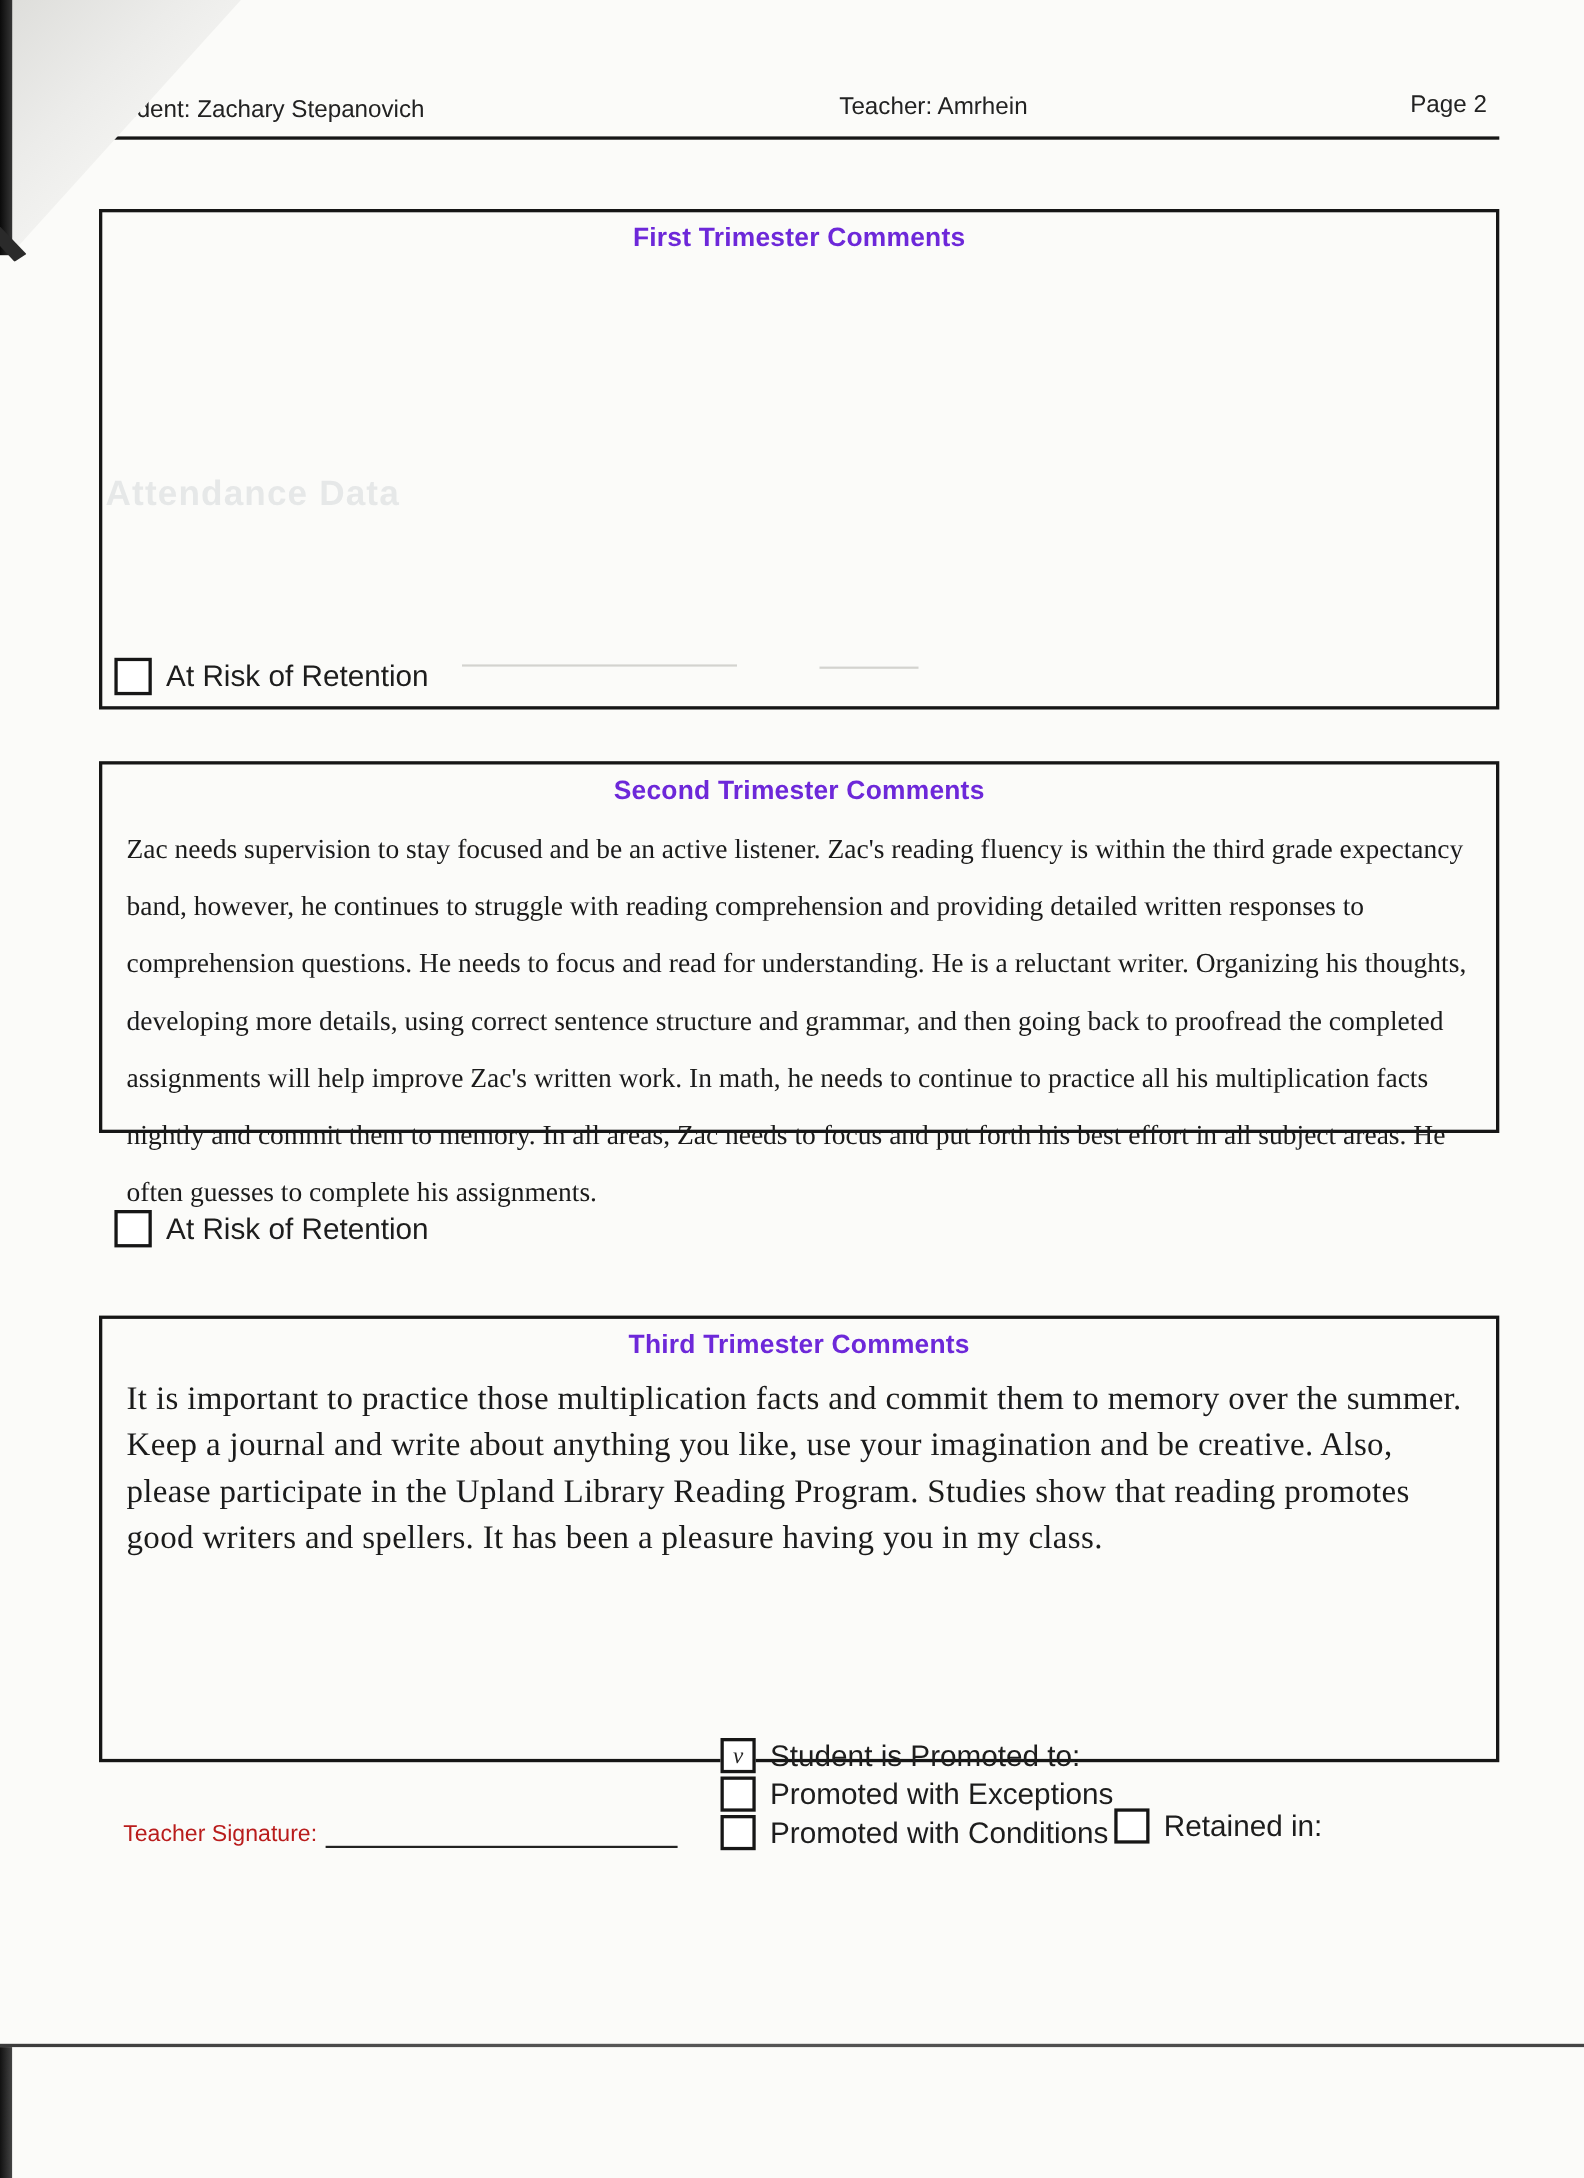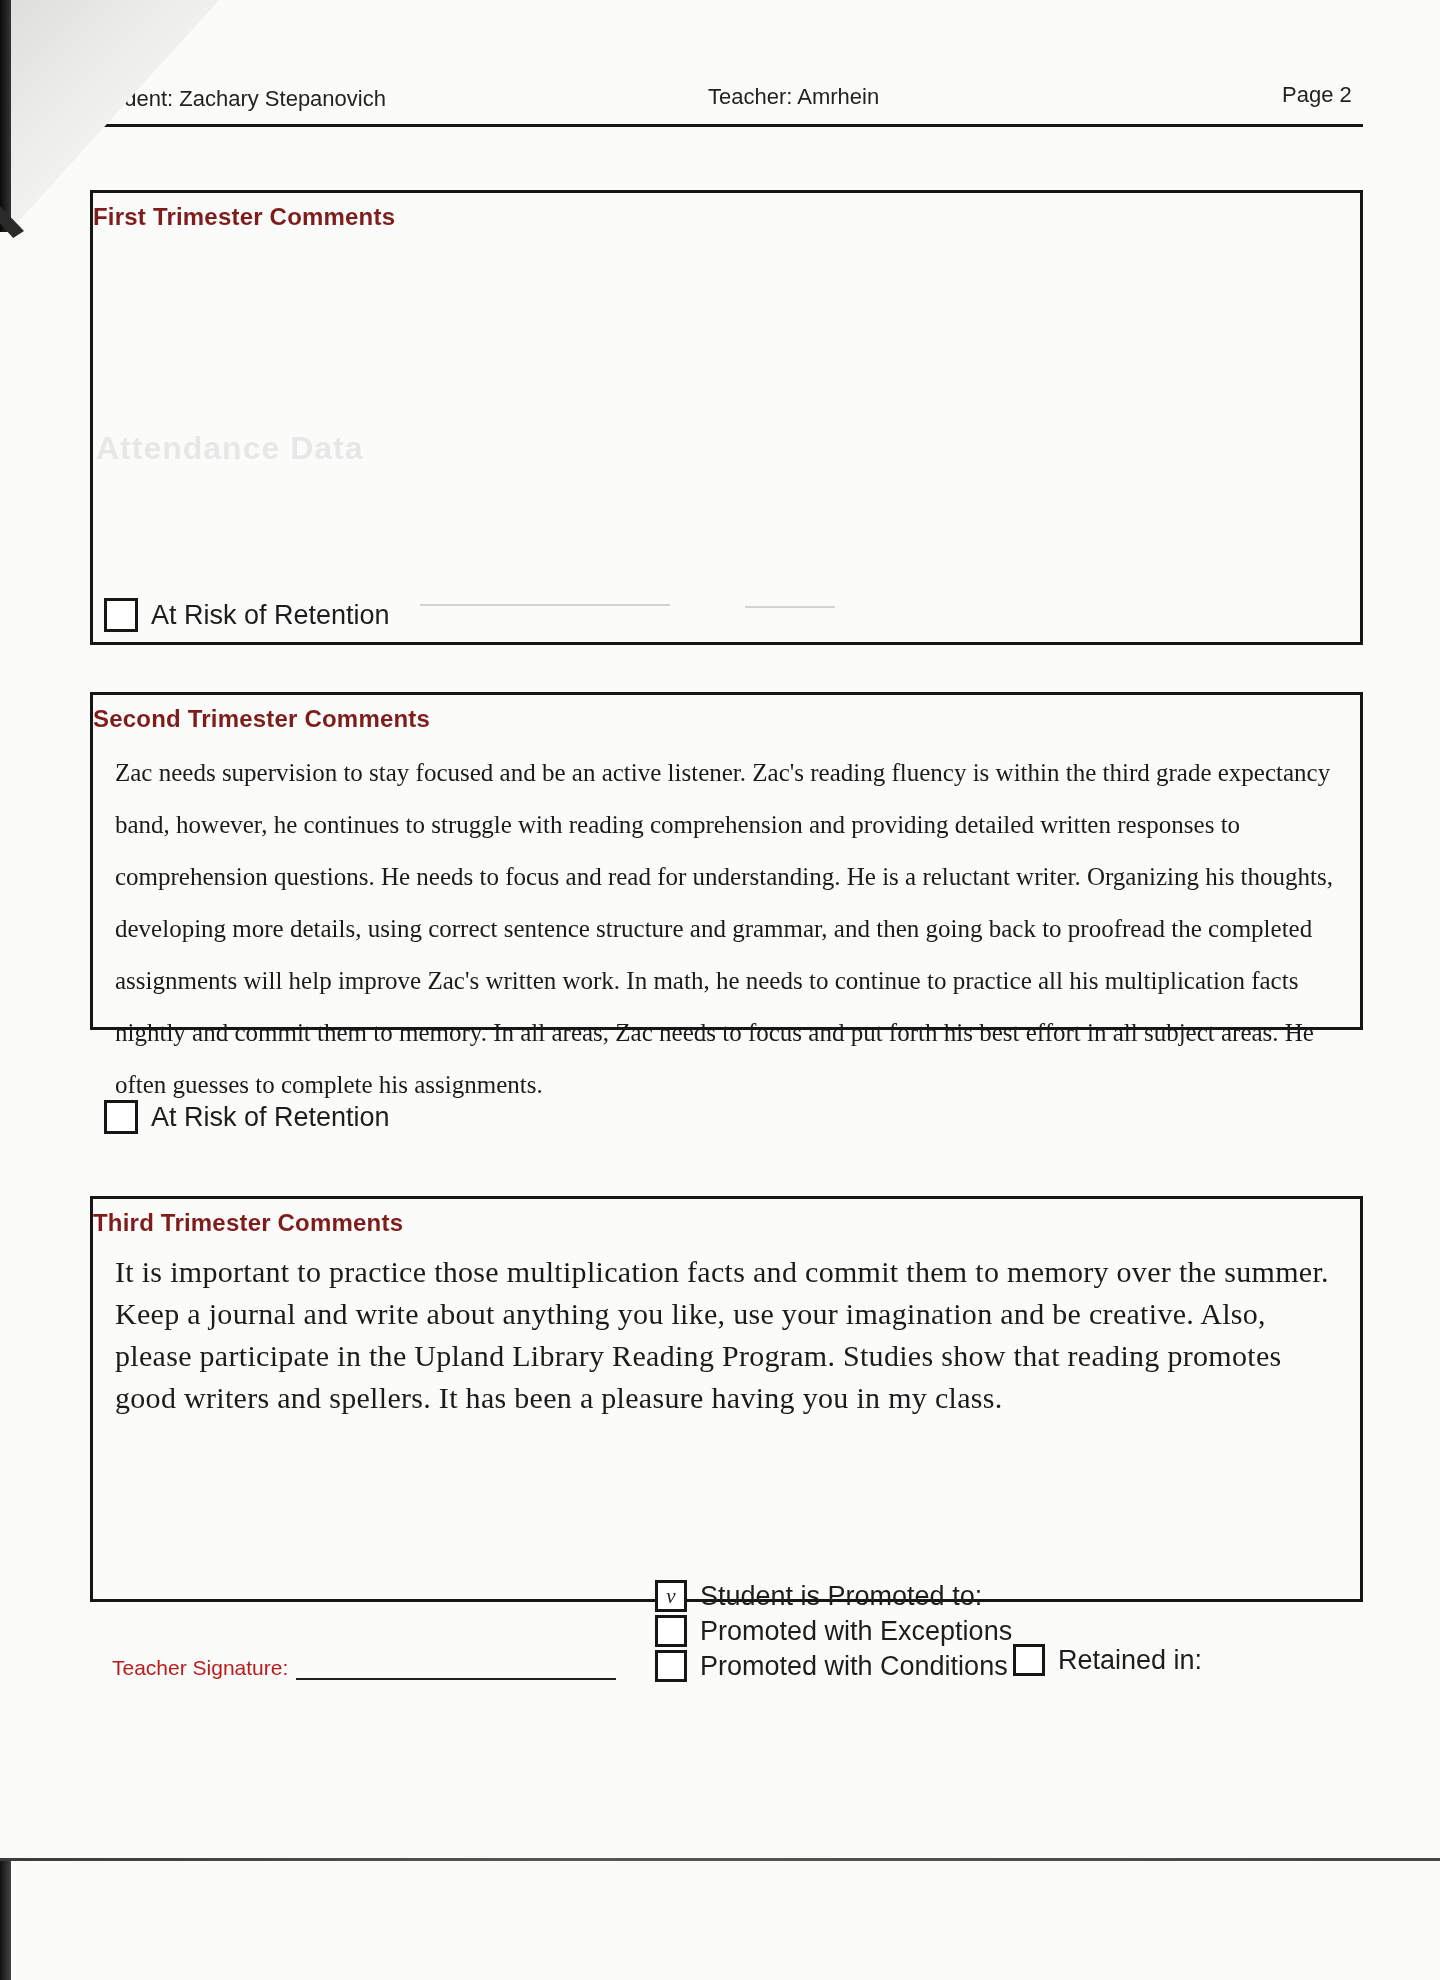--- a/index.html
+++ b/index.html
@@ -36,34 +36,34 @@
     position:absolute; left:0; top:1861px; width:11px; height:119px;
     background:linear-gradient(to right,#111,#444);
   }
   .smudge {
     position:absolute; height:2px; background:#c9c9c4; opacity:.8;
   }
 
   
   .hdr-text { position:absolute; font-size:22px; color:#222; white-space:nowrap; }
   .hdr-student { left:112px; top:86px; }
-  .hdr-teacher { left:708px; top:84px; }
+  .hdr-teacher { left:763px; top:84px; }
   .hdr-page    { left:1282px; top:82px; }
   .hdr-rule {
     position:absolute; left:95px; top:124px; width:1268px; height:3px;
     background:#161616;
   }
 
   
   .cbox {
     position:absolute; left:90px; width:1273px;
     border:3px solid #161616; background:transparent;
   }
   .cbox-title {
-    text-align:left; font-weight:bold; font-size:24px; color:#7f1d1d;
+    text-align:center; font-weight:bold; font-size:24px; color:#6d28d9;
     padding-top:10px; letter-spacing:.2px;
   }
   .cbox-body {
     font-family:"Liberation Serif", serif;
     color:#1b1b1b; padding:14px 22px 0 22px;
   }
   .body-2 { font-size:25px; line-height:52px; }
   .body-3 { font-size:30px; line-height:42px; letter-spacing:.3px; }
 
   .ghost-text {

